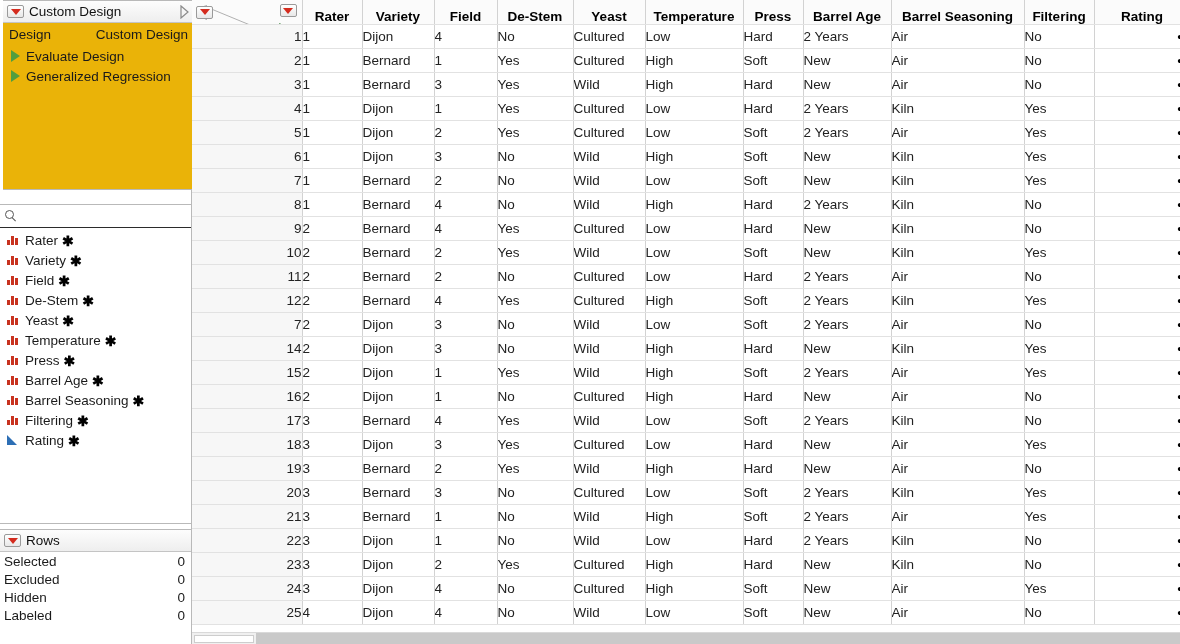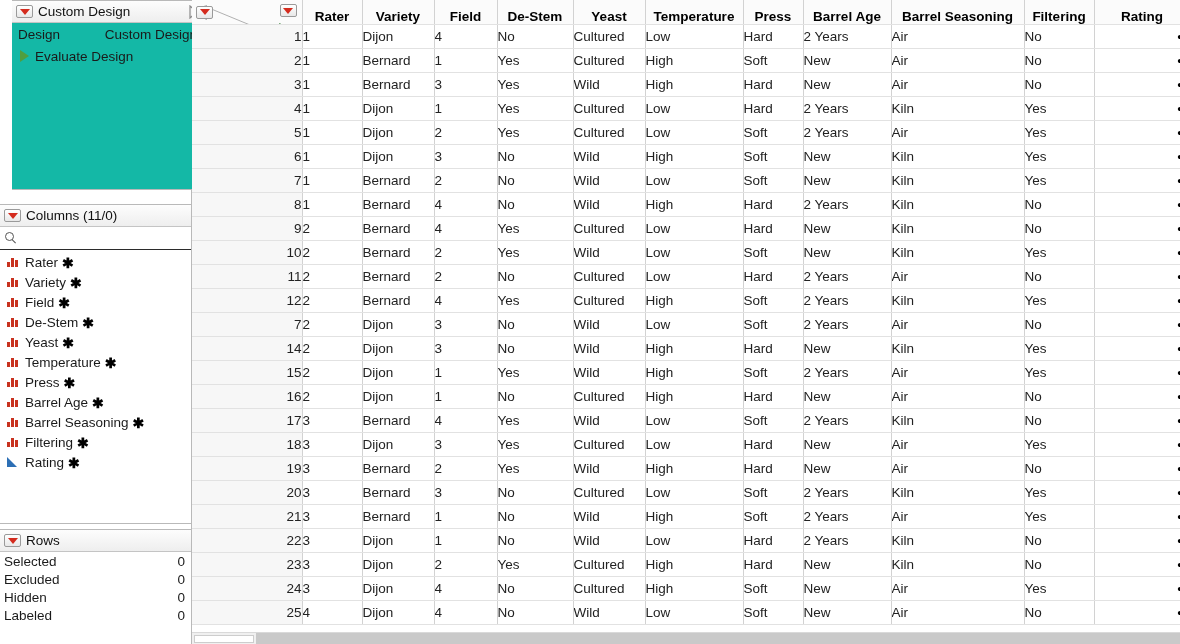--- a/index.html
+++ b/index.html
@@ -60,26 +60,26 @@
   .panel-title { font-size: 13.5px; letter-spacing: 0; }
   .hollow-right-tri {
     position: absolute;
     right: 5px; top: 4px;
     width: 9px; height: 14px;
   }
 
   
   #design-panel {
     position: absolute;
-    left: 12px; top: 0;
+    left: 3px; top: 0;
     width: 192px;
     height: 190px;
     border: 1px solid #b9b9b9;
     border-left: none;
-    background: #14b8a6;
+    background: #eab308;
   }
   .kv-row {
     display: flex;
     justify-content: space-between;
     padding: 0 6px 0 6px;
     height: 18px;
     line-height: 18px;
     font-size: 13.5px;
   }
   .tree-item {
@@ -354,30 +354,28 @@
           <span>Design</span>
           <span>Custom Design</span>
         </div>
       </div>
 
       <div style="padding-top:2px;">
         <div class="tree-item">
           <span class="green-tri"></span>
           <span>Evaluate Design</span>
         </div>
+        <div class="tree-item">
+          <span class="green-tri"></span>
+          <span>Generalized Regression</span>
+        </div>
       </div>
     </div>
 
     <div id="columns-panel">
-      <div class="panel-head">
-        <span class="red-tri-btn">
-            <i></i>
-          </span>
-        <span class="panel-title">Columns (11/0)</span>
-      </div>
       <div class="search-row">
         <span class="mag-icon"></span>
       </div>
       <div class="col-list" id="col-list">
           <div class="col-item">
             <span class="icon-nominal">
               <span></span>
               <span></span>
               <span></span>
             </span>

